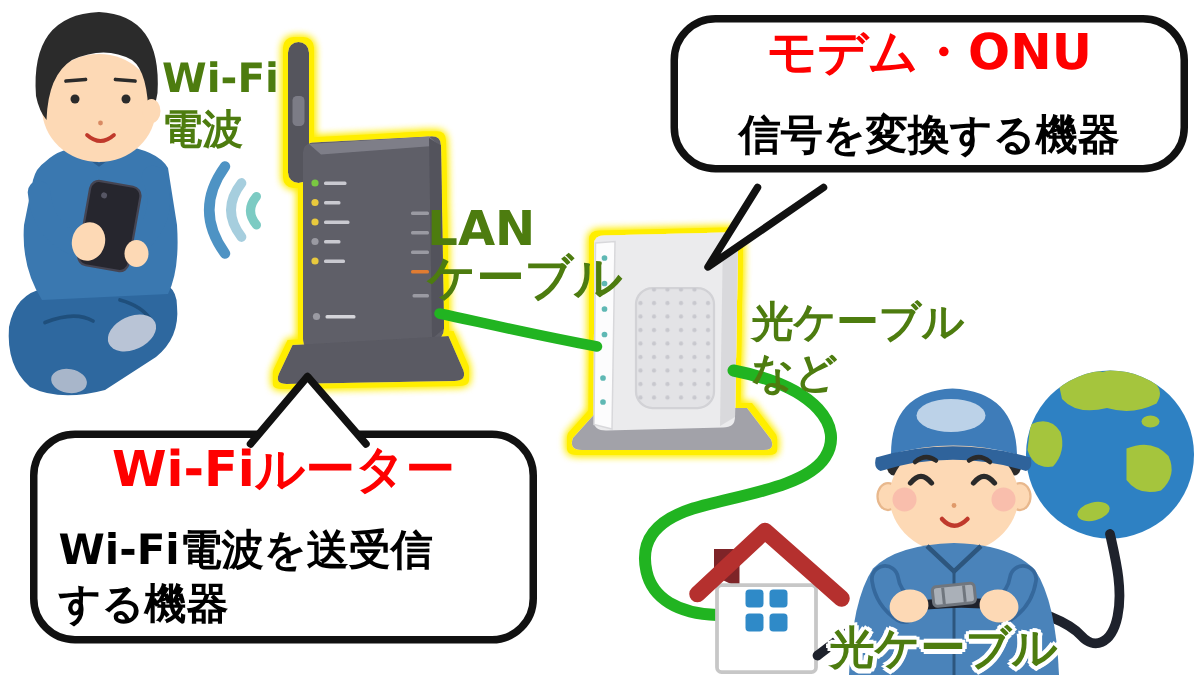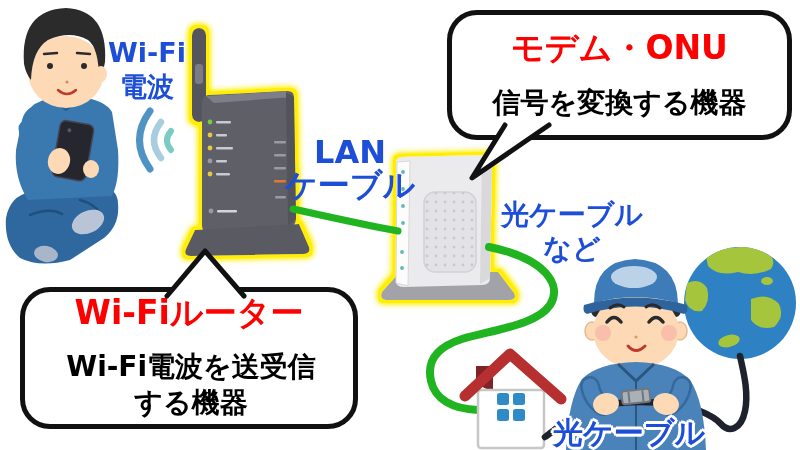--- a/index.html
+++ b/index.html
@@ -1,28 +1,28 @@
 <!DOCTYPE html>
 <html><head>
 <meta charset="utf-8">
 <style>
   html,body{margin:0;padding:0;background:#fff;}
   .stage{position:relative;width:800px;height:450px;overflow:hidden;background:#fff;
          font-family:"DejaVu Sans","Liberation Sans",sans-serif;}
   .scene{position:absolute;left:0;top:0;z-index:1;}
   .bubble{position:absolute;z-index:3;box-sizing:border-box;background:#fff;border:5px solid #111;
           border-radius:30px;display:flex;flex-direction:column;justify-content:center;align-items:center;}
-  .bubble-modem{left:447px;top:10px;width:345px;height:130px;gap:19px;}
+  .bubble-modem{left:447px;top:10px;width:345px;height:105px;gap:19px;}
   .bubble-router{left:20px;top:287px;width:338px;height:142px;gap:18px;align-items:stretch;padding:4px 10px;}
   .bubble-title{font-weight:bold;font-size:33px;color:#fe0000;line-height:36px;text-align:center;white-space:nowrap;}
   .bubble-desc{font-weight:bold;font-size:28px;color:#000;line-height:36px;text-align:right;white-space:nowrap;}
   .bubble-router .bubble-desc{text-align:left;padding-left:4px;}
-  .bubble-desc span{display:block;text-align:center;}
+  .bubble-desc span{display:block;}
   .tails{position:absolute;left:0;top:0;z-index:6;pointer-events:none;}
-  .label{position:absolute;z-index:5;font-weight:bold;color:#1d4ed8;text-align:center;white-space:nowrap;}
+  .label{position:absolute;z-index:5;font-weight:bold;color:#4d7c0f;white-space:nowrap;}
   .label span{display:block;}
   .label-wifi{left:147px;top:36px;transform:translateX(-50%);font-size:27px;line-height:34px;}
   .label-lan{left:350px;top:136px;transform:translateX(-50%);font-size:32px;line-height:33px;}
   .label-optical{left:572px;top:198px;transform:translateX(-50%);font-size:28px;line-height:34px;}
   .outlined{text-shadow:-3px 0 0 #fff,3px 0 0 #fff,0 -3px 0 #fff,0 3px 0 #fff,
             -2px -2px 0 #fff,2px -2px 0 #fff,-2px 2px 0 #fff,2px 2px 0 #fff;}
   .label-internet{left:742px;top:206px;transform:translateX(-50%);font-size:26px;line-height:33px;}
   .label-provider{left:553px;top:416px;font-size:30px;line-height:34px;}
 </style>
 </head>

